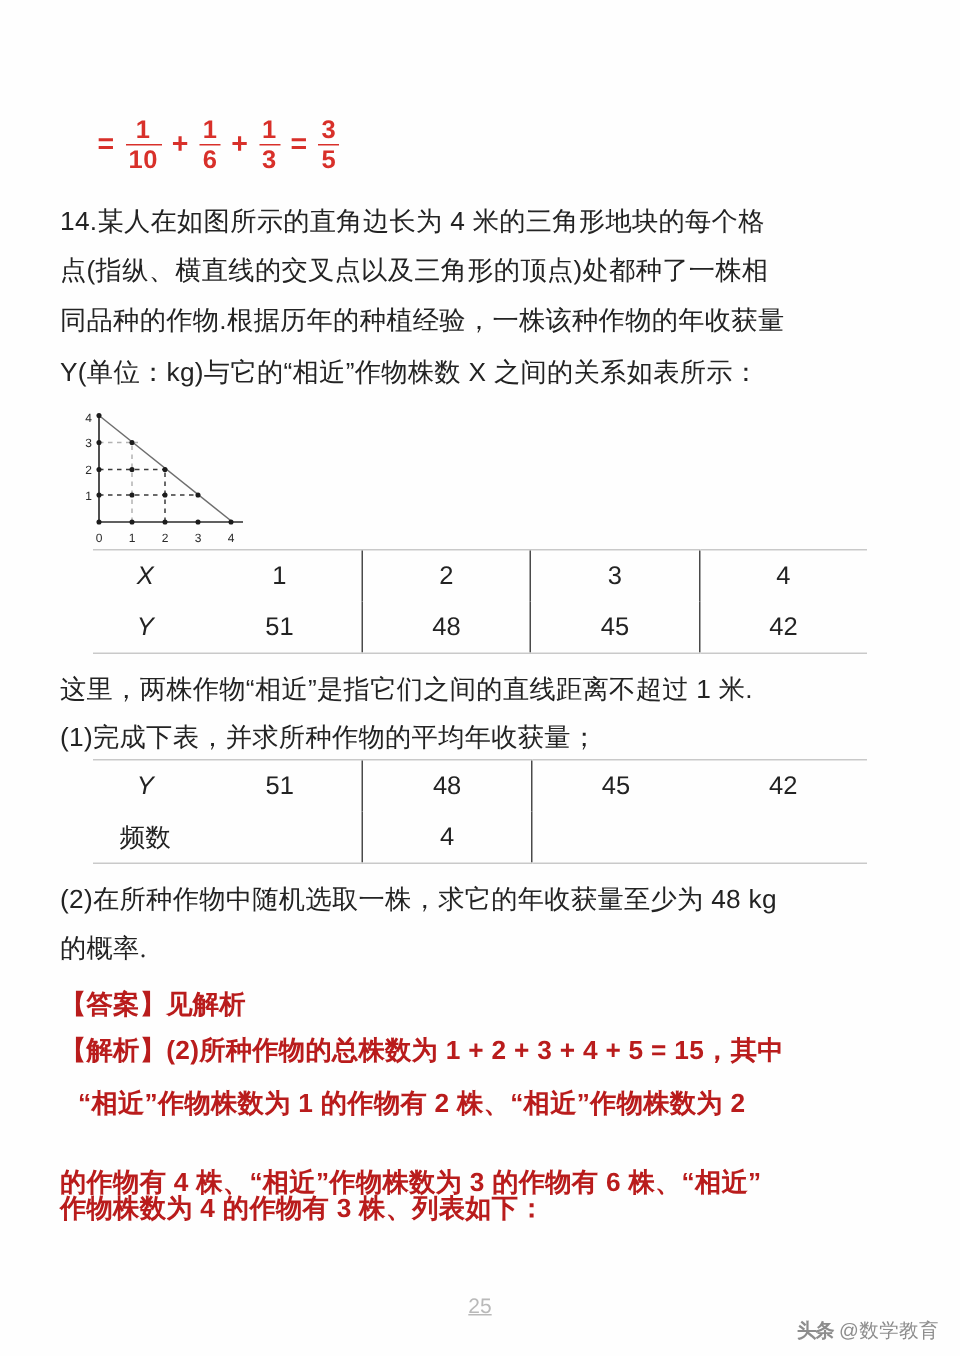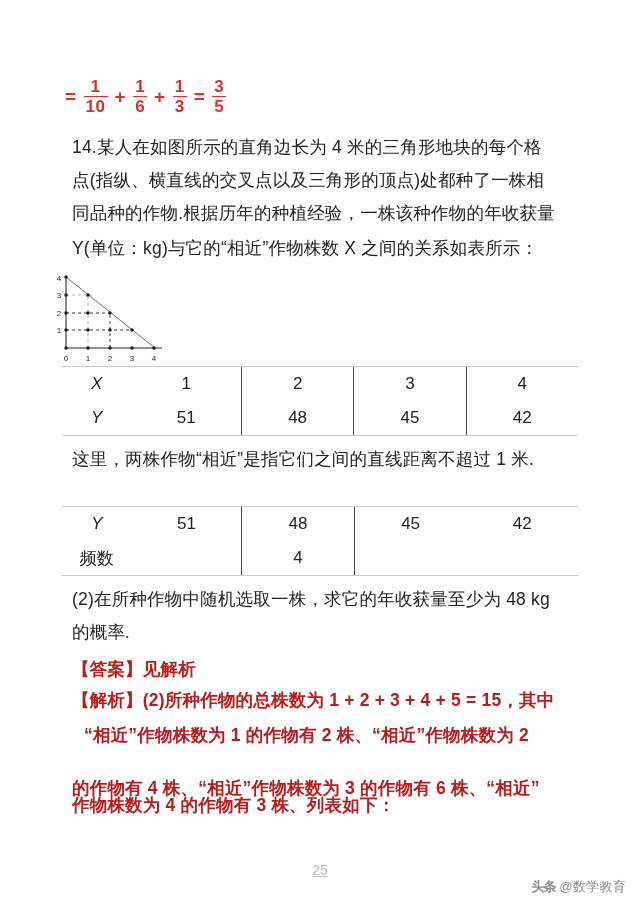--- a/index.html
+++ b/index.html
@@ -47,21 +47,20 @@
   .frac .den { font-size: 17px; padding: 1px 2px 0 2px; border-top: 1.6px solid #d8302a; text-align: right; }
 
   
   .btext {
     position: absolute;
     font-size: 17.5px;
     line-height: 33px;
     color: #232323;
     letter-spacing: 0.2px;
     white-space: nowrap;
-    margin-left: 32px;
   }
   .red {
     color: #b91c1c;
   }
   .bold { font-weight: bold; }
 
   
   .figure {
     position: absolute;
     left: 52px;
@@ -199,20 +198,21 @@
       <td class="lbl hline-bot">Y</td>
       <td class="hline-bot">51</td>
       <td class="hline-bot vsep">48</td>
       <td class="hline-bot vsep">45</td>
       <td class="hline-bot vsep">42</td>
     </tr>
   </tbody>
     </table>
 
   <div class="btext" style="left:40px; top:443px;">这里，两株作物“相近”是指它们之间的直线距离不超过 1 米.</div>
+  <div class="btext" style="left:40px; top:475px;">(1)完成下表，并求所种作物的平均年收获量；</div>
 
   <table class="tbl" style="left:62px; top:506px; width:516px;">
     <tbody>
         <tr>
       <td class="lbl hline-top" style="width:70px;">Y</td>
       <td class="hline-top" style="width:110px;">51</td>
       <td class="hline-top vsep" style="width:112px;">48</td>
       <td class="hline-top vsep" style="width:112px;">45</td>
       <td class="hline-top" style="width:112px;">42</td>
     </tr>

